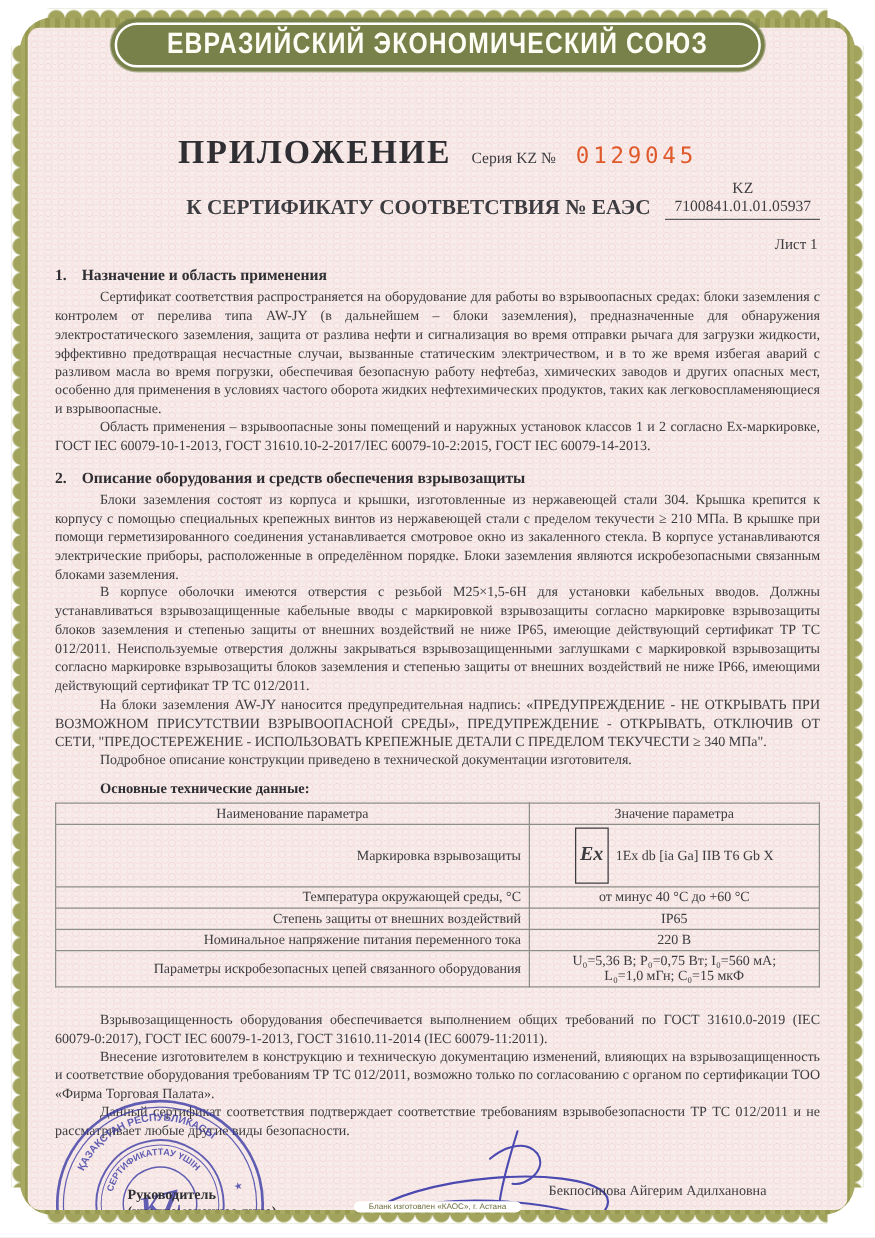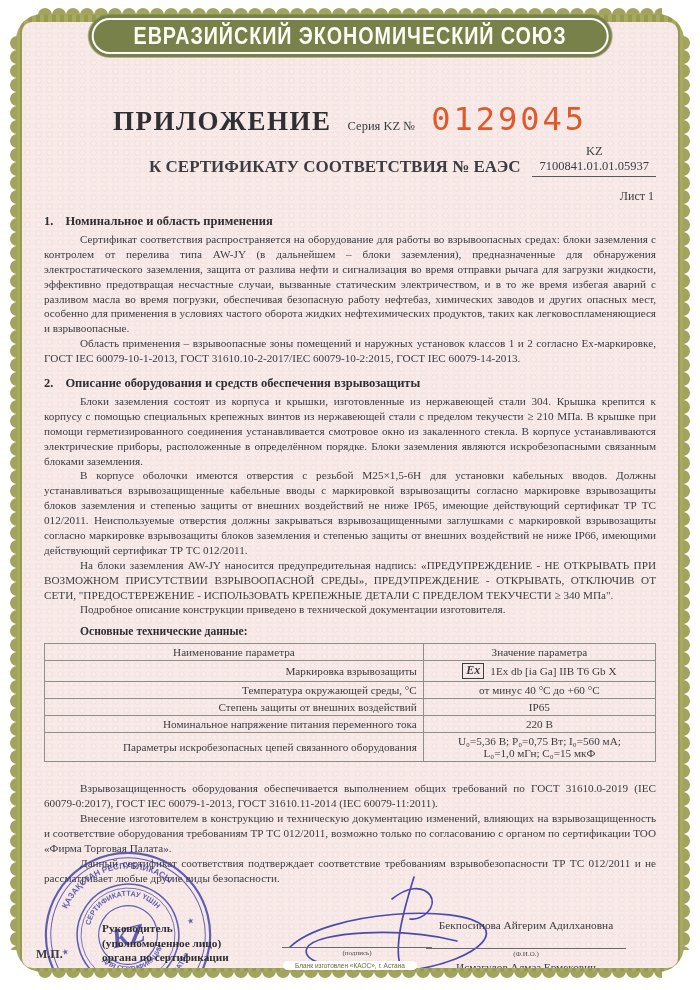--- a/index.html
+++ b/index.html
@@ -30,39 +30,39 @@
   .banner{position:absolute;top:18px;left:50%;transform:translateX(-50%);z-index:4;
           background:#79814a;border:2px solid #ffffff;border-radius:22px;
           box-shadow:0 0 0 3px #79814a,0 0 0 4px rgba(121,129,74,.55);
           padding:4px 26px;white-space:nowrap;}
   .banner-text{font-family:"Liberation Sans",sans-serif;font-weight:bold;color:#fdfdf5;
           font-size:21px;letter-spacing:1px;display:inline-block;transform:scale(.94,1.12);}
   
   .title-row{display:flex;align-items:baseline;justify-content:center;gap:16px;margin:26px 0 2px 0;}
   .doc-title{font-weight:bold;font-size:27px;letter-spacing:1.5px;color:#2e2e33;}
   .series-label{font-size:12.5px;color:#3c3c41;margin-top:41px;}
-  .series-number{font-family:"DejaVu Sans Mono",monospace;font-size:32px;color:#e0592b;letter-spacing:3px;}
+  .series-number{font-family:"DejaVu Sans Mono",monospace;font-size:18px;color:#e0592b;letter-spacing:3px;}
   .cert-row{display:flex;align-items:flex-end;margin:6px 0 0 0;}
   .cert-label{margin-left:105px;font-weight:bold;font-size:17px;white-space:nowrap;}
   .cert-num-wrap{flex:1;margin-left:12px;text-align:center;border-bottom:1px solid #58585c;
                  font-size:12.5px;padding-bottom:2px;}
   .sheet{text-align:right;font-size:12px;margin:12px 2px 2px 0;}
   
   .sec-head{display:flex;gap:12px;font-weight:bold;font-size:12.5px;margin:10px 0 3px 0;color:#2e2e33;}
   p.body{font-size:11.2px;line-height:1.33;text-align:justify;text-indent:36px;margin:0;}
   .tech-title{font-weight:bold;font-size:11.6px;margin:8px 0 5px 0;text-indent:36px;color:#2e2e33;}
   
   table.params{width:100%;border-collapse:collapse;font-size:11.2px;background:transparent;}
   table.params th,table.params td{border:1px solid #8e8e88;padding:2px 6px;font-weight:normal;}
   table.params th{text-align:center;}
   td.pname{width:62%;text-align:right;}
   td.pval{width:38%;text-align:center;}
   .exline{display:flex;align-items:center;justify-content:center;gap:6px;}
-  .ex-box{display:inline-block;border:1.6px solid #3c3c41;padding:0 3px;font-weight:bold;
-          font-style:italic;font-size:12px;line-height:1.15;}
+  .ex-box{display:inline-block;border:1.6px solid #3c3c41;padding:12px 3px;font-weight:bold;
+          font-style:italic;font-size:16px;line-height:1.15;}
   
   .sig-area{position:relative;height:132px;margin-top:10px;}
   .mp{position:absolute;left:-8px;top:52px;font-weight:bold;font-size:12px;}
   .role{position:absolute;font-weight:bold;font-size:11.3px;line-height:1.25;color:#2e2e33;}
   .role1{left:58px;top:26px;}
   .role2{left:58px;top:84px;}
   .sigline{position:absolute;width:150px;text-align:center;font-size:7px;color:#4a4a4e;}
   .sigline .rule{border-bottom:1px solid #6a6a6e;height:12px;margin-bottom:1px;}
   .sigline1{left:238px;top:40px;}
   .sigline2{left:238px;top:84px;}
@@ -103,21 +103,21 @@
 
     <div class="cert-row">
       <span class="cert-label">К СЕРТИФИКАТУ СООТВЕТСТВИЯ № ЕАЭС</span>
       <span class="cert-num-wrap">KZ 7100841.01.01.05937</span>
     </div>
 
     <div class="sheet">Лист 1</div>
 
     <div class="sec-head">
       <span>1.</span>
-      <span>Номинальное и область применения</span>
+      <span>Назначение и область применения</span>
     </div>
     <p class="body">Сертификат соответствия распространяется на оборудование для работы во взрывоопасных средах: блоки заземления с контролем от перелива типа AW-JY (в дальнейшем – блоки заземления), предназначенные для обнаружения электростатического заземления, защита от разлива нефти и сигнализация во время отправки рычага для загрузки жидкости, эффективно предотвращая несчастные случаи, вызванные статическим электричеством, и в то же время избегая аварий с разливом масла во время погрузки, обеспечивая безопасную работу нефтебаз, химических заводов и других опасных мест, особенно для применения в условиях частого оборота жидких нефтехимических продуктов, таких как легковоспламеняющиеся и взрывоопасные.</p>
     <p class="body">Область применения – взрывоопасные зоны помещений и наружных установок классов 1 и 2 согласно Ex-маркировке, ГОСТ IEC 60079-10-1-2013, ГОСТ 31610.10-2-2017/IEC 60079-10-2:2015, ГОСТ IEC 60079-14-2013.</p>
 
     <div class="sec-head">
       <span>2.</span>
       <span>Описание оборудования и средств обеспечения взрывозащиты</span>
     </div>
     <p class="body">Блоки заземления состоят из корпуса и крышки, изготовленные из нержавеющей стали 304. Крышка крепится к корпусу с помощью специальных крепежных винтов из нержавеющей стали с пределом текучести ≥ 210 МПа. В крышке при помощи герметизированного соединения устанавливается смотровое окно из закаленного стекла. В корпусе устанавливаются электрические приборы, расположенные в определённом порядке. Блоки заземления являются искробезопасными связанным блоками заземления.</p>
     <p class="body">В корпусе оболочки имеются отверстия с резьбой М25×1,5-6Н для установки кабельных вводов. Должны устанавливаться взрывозащищенные кабельные вводы с маркировкой взрывозащиты согласно маркировке взрывозащиты блоков заземления и степенью защиты от внешних воздействий не ниже IP65, имеющие действующий сертификат ТР ТС 012/2011. Неиспользуемые отверстия должны закрываться взрывозащищенными заглушками с маркировкой взрывозащиты согласно маркировке взрывозащиты блоков заземления и степенью защиты от внешних воздействий не ниже IP66, имеющими действующий сертификат ТР ТС 012/2011.</p>

